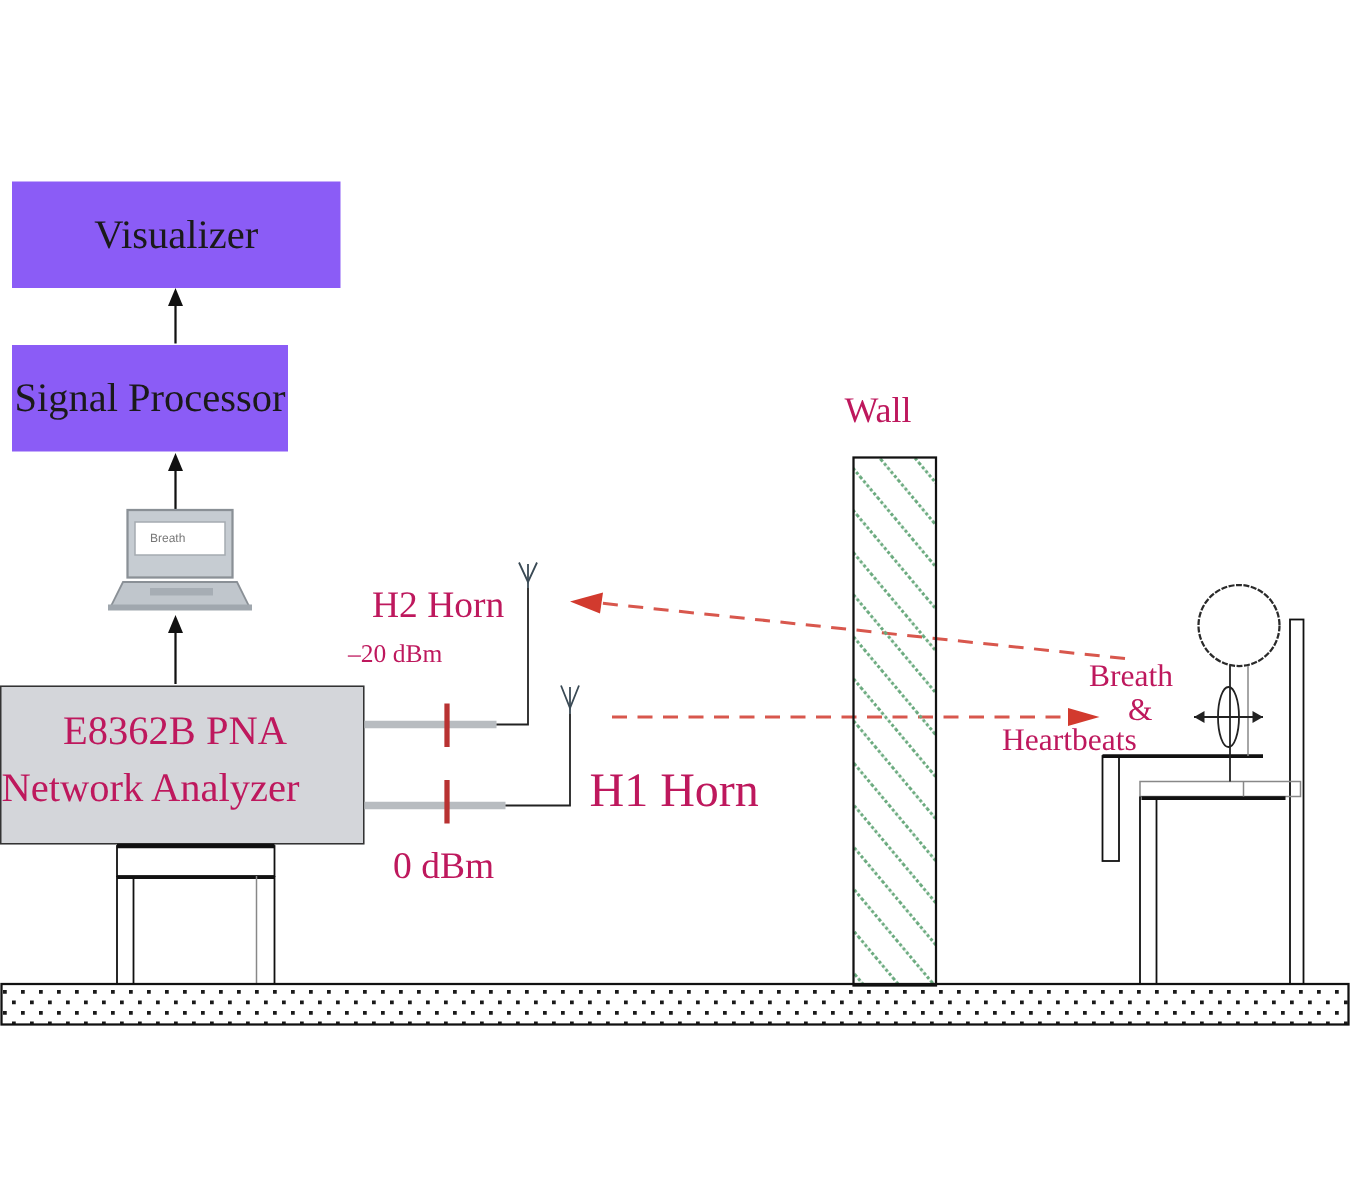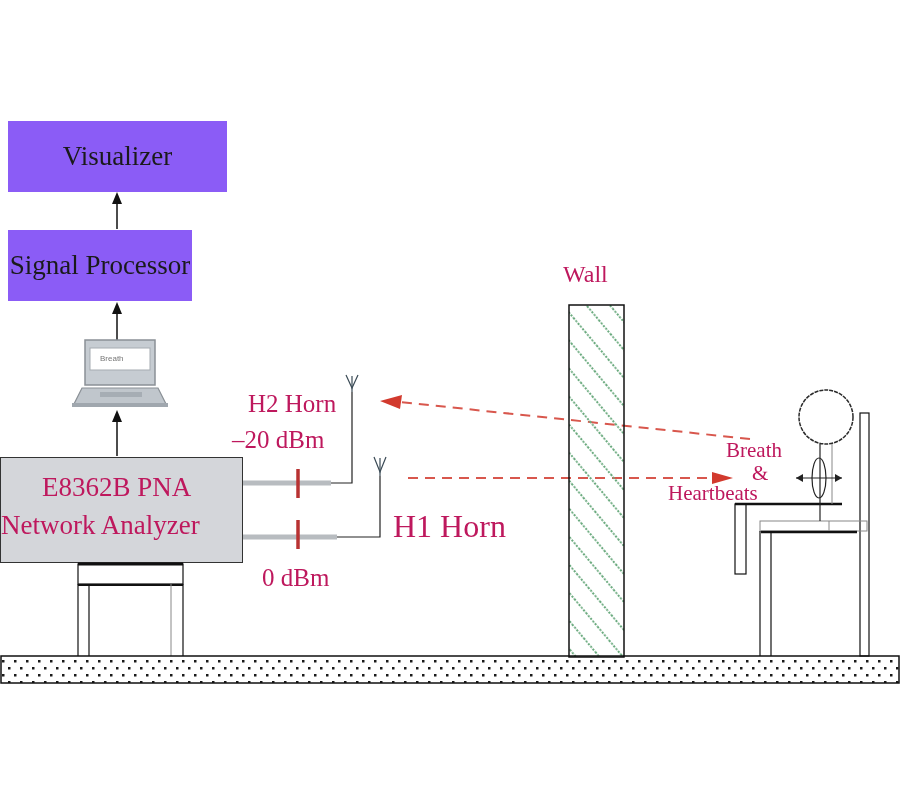--- a/index.html
+++ b/index.html
@@ -121,21 +121,21 @@
     <path d="M796,478 L803,474 L803,482 Z" fill="#222"></path>
     <path d="M842,478 L835,474 L835,482 Z" fill="#222"></path>
   </g>
 
   <rect x="1" y="656" width="898" height="27" fill="url(#dots)" stroke="#111" stroke-width="1.5"></rect>
 </svg>
 
 <div class="label" style="left:100px; top:355px; font-size:8px; font-family:'Liberation Sans', sans-serif; color:#777;">Breath</div>
 
 <div class="label" style="left:232px; top:391px; font-size:25px;margin-left:16px;">H2 Horn</div>
-<div class="label" style="left:232px; top:427px; font-size:25px;">–20 dBm</div>
+<div class="label" style="left:232px; top:427px; font-size:17px;">–20 dBm</div>
 <div class="label" style="left:393px; top:510px; font-size:32px;">H1 Horn</div>
 <div class="label" style="left:262px; top:565px; font-size:25px;">0 dBm</div>
 
 <div class="label" style="left:563px; top:262px; font-size:24px;">Wall</div>
 
 <div class="label" style="left:726px; top:440px; font-size:21px;text-align:center;">Breath</div>
 <div class="label" style="left:752px; top:463px; font-size:21px;">&amp;</div>
 <div class="label" style="left:668px; top:483px; font-size:21px;">Heartbeats</div>
 
 </body></html>

